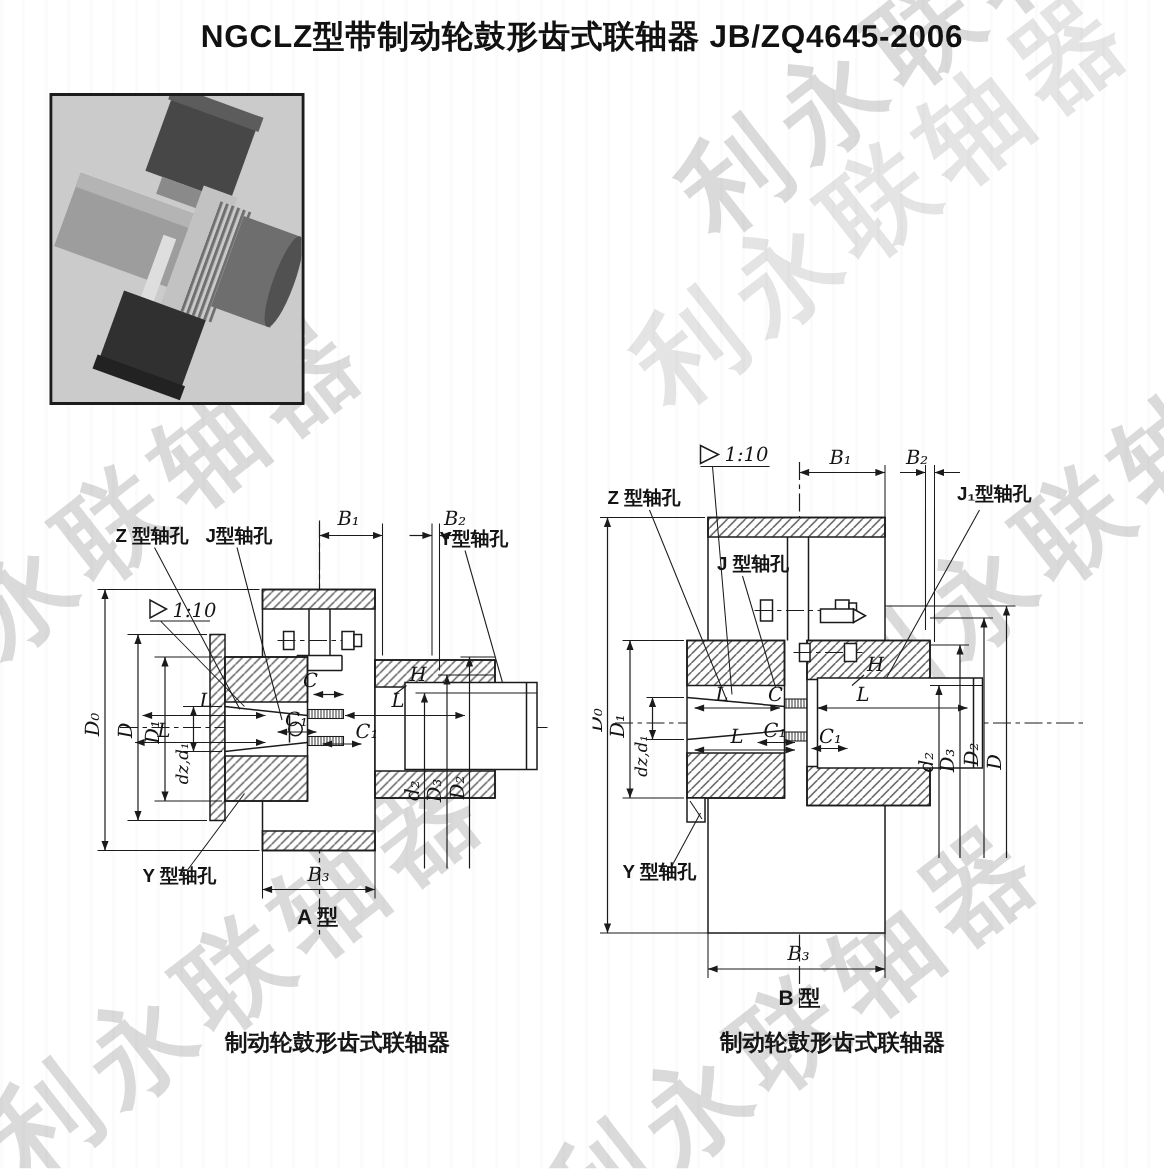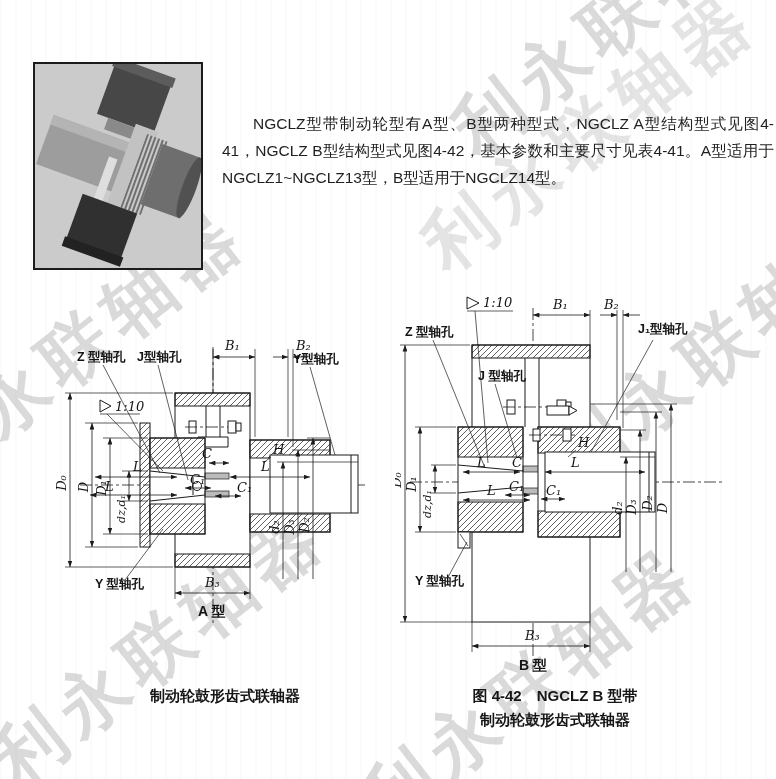--- a/index.html
+++ b/index.html
@@ -64,20 +64,21 @@
     <span class="wm" style="left:-120px;top:300px">利永联轴器</span>
     <span class="wm" style="left:420px;top:-30px">利永联轴器</span>
     <span class="wm light" style="left:390px;top:85px">利永联轴器</span>
     <span class="wm" style="left:520px;top:300px">利永联轴器</span>
     <span class="wm" style="left:-40px;top:600px">利永联轴器</span>
     <span class="wm" style="left:330px;top:640px">利永联轴器</span>
   </div>
 
   <div class="content">
 
+    <div class="title">NGCLZ型带制动轮鼓形齿式联轴器 JB/ZQ4645-2006</div>
 
     <div class="photo-frame">
       <svg width="166" height="204" viewBox="0 0 166 204">
         <defs>
           <pattern id="teethP" width="4" height="10" patternUnits="userSpaceOnUse">
             <rect width="4" height="10" fill="#c9c9c9"></rect>
               <rect width="2" height="10" fill="#6f6f6f"></rect>
           </pattern>
         </defs>
         <rect x="0" y="0" width="166" height="204" fill="#cbcbcb"></rect>
@@ -91,21 +92,20 @@
           <rect x="100" y="62" width="22" height="78" fill="url(#teethP)"></rect>
           <rect x="118" y="66" width="42" height="64" fill="#6e6e6e"></rect>
           <ellipse cx="158" cy="98" rx="7" ry="32" fill="#515151"></ellipse>
           <rect x="72" y="96" width="9" height="74" fill="#dedede"></rect>
           <rect x="60" y="140" width="58" height="52" fill="#303030"></rect>
           <rect x="58" y="186" width="62" height="10" fill="#222222"></rect>
         </g>
       </svg>
     </div>
 
-    <div class="intro">NGCLZ型带制动轮型有A型、B型两种型式，NGCLZ A型结构型式见图4-41，NGCLZ B型结构型式见图4-42，基本参数和主要尺寸见表4-41。A型适用于NGCLZ1~NGCLZ13型，B型适用于NGCLZ14型。</div>
 
     <svg class="figure fig-a" viewBox="0 0 365 355">
       <defs>
         <pattern id="hA" width="6" height="6" patternUnits="userSpaceOnUse">
           <path d="M0,6 L6,0" stroke="#1b1b1b" stroke-width="0.7"></path>
         </pattern>
         <pattern id="tA" width="4" height="8" patternUnits="userSpaceOnUse">
           <path d="M1,0 V8 M3,0 V8" stroke="#1b1b1b" stroke-width="0.6"></path>
         </pattern>
         <marker id="aEA" orient="auto" markerWidth="9" markerHeight="8" refX="8" refY="3">
@@ -359,18 +359,17 @@
         <path class="dl" marker-start="url(#aSB)" marker-end="url(#aEB)" d="M77 366 H195"></path>
         <text class="dim" x="130" y="360">B₃</text>
         <text class="cjk type" x="124" y="390">B 型</text>
       </g>
     </svg>
 
     <div class="caption cap-a">
       <div>制动轮鼓形齿式联轴器</div>
     </div>
     <div class="caption cap-b">
-      <div>图 4-42　NGCLZ B 型带</div>
       <div>制动轮鼓形齿式联轴器</div>
     </div>
 
   </div>
 </div>
 
 </body></html>

